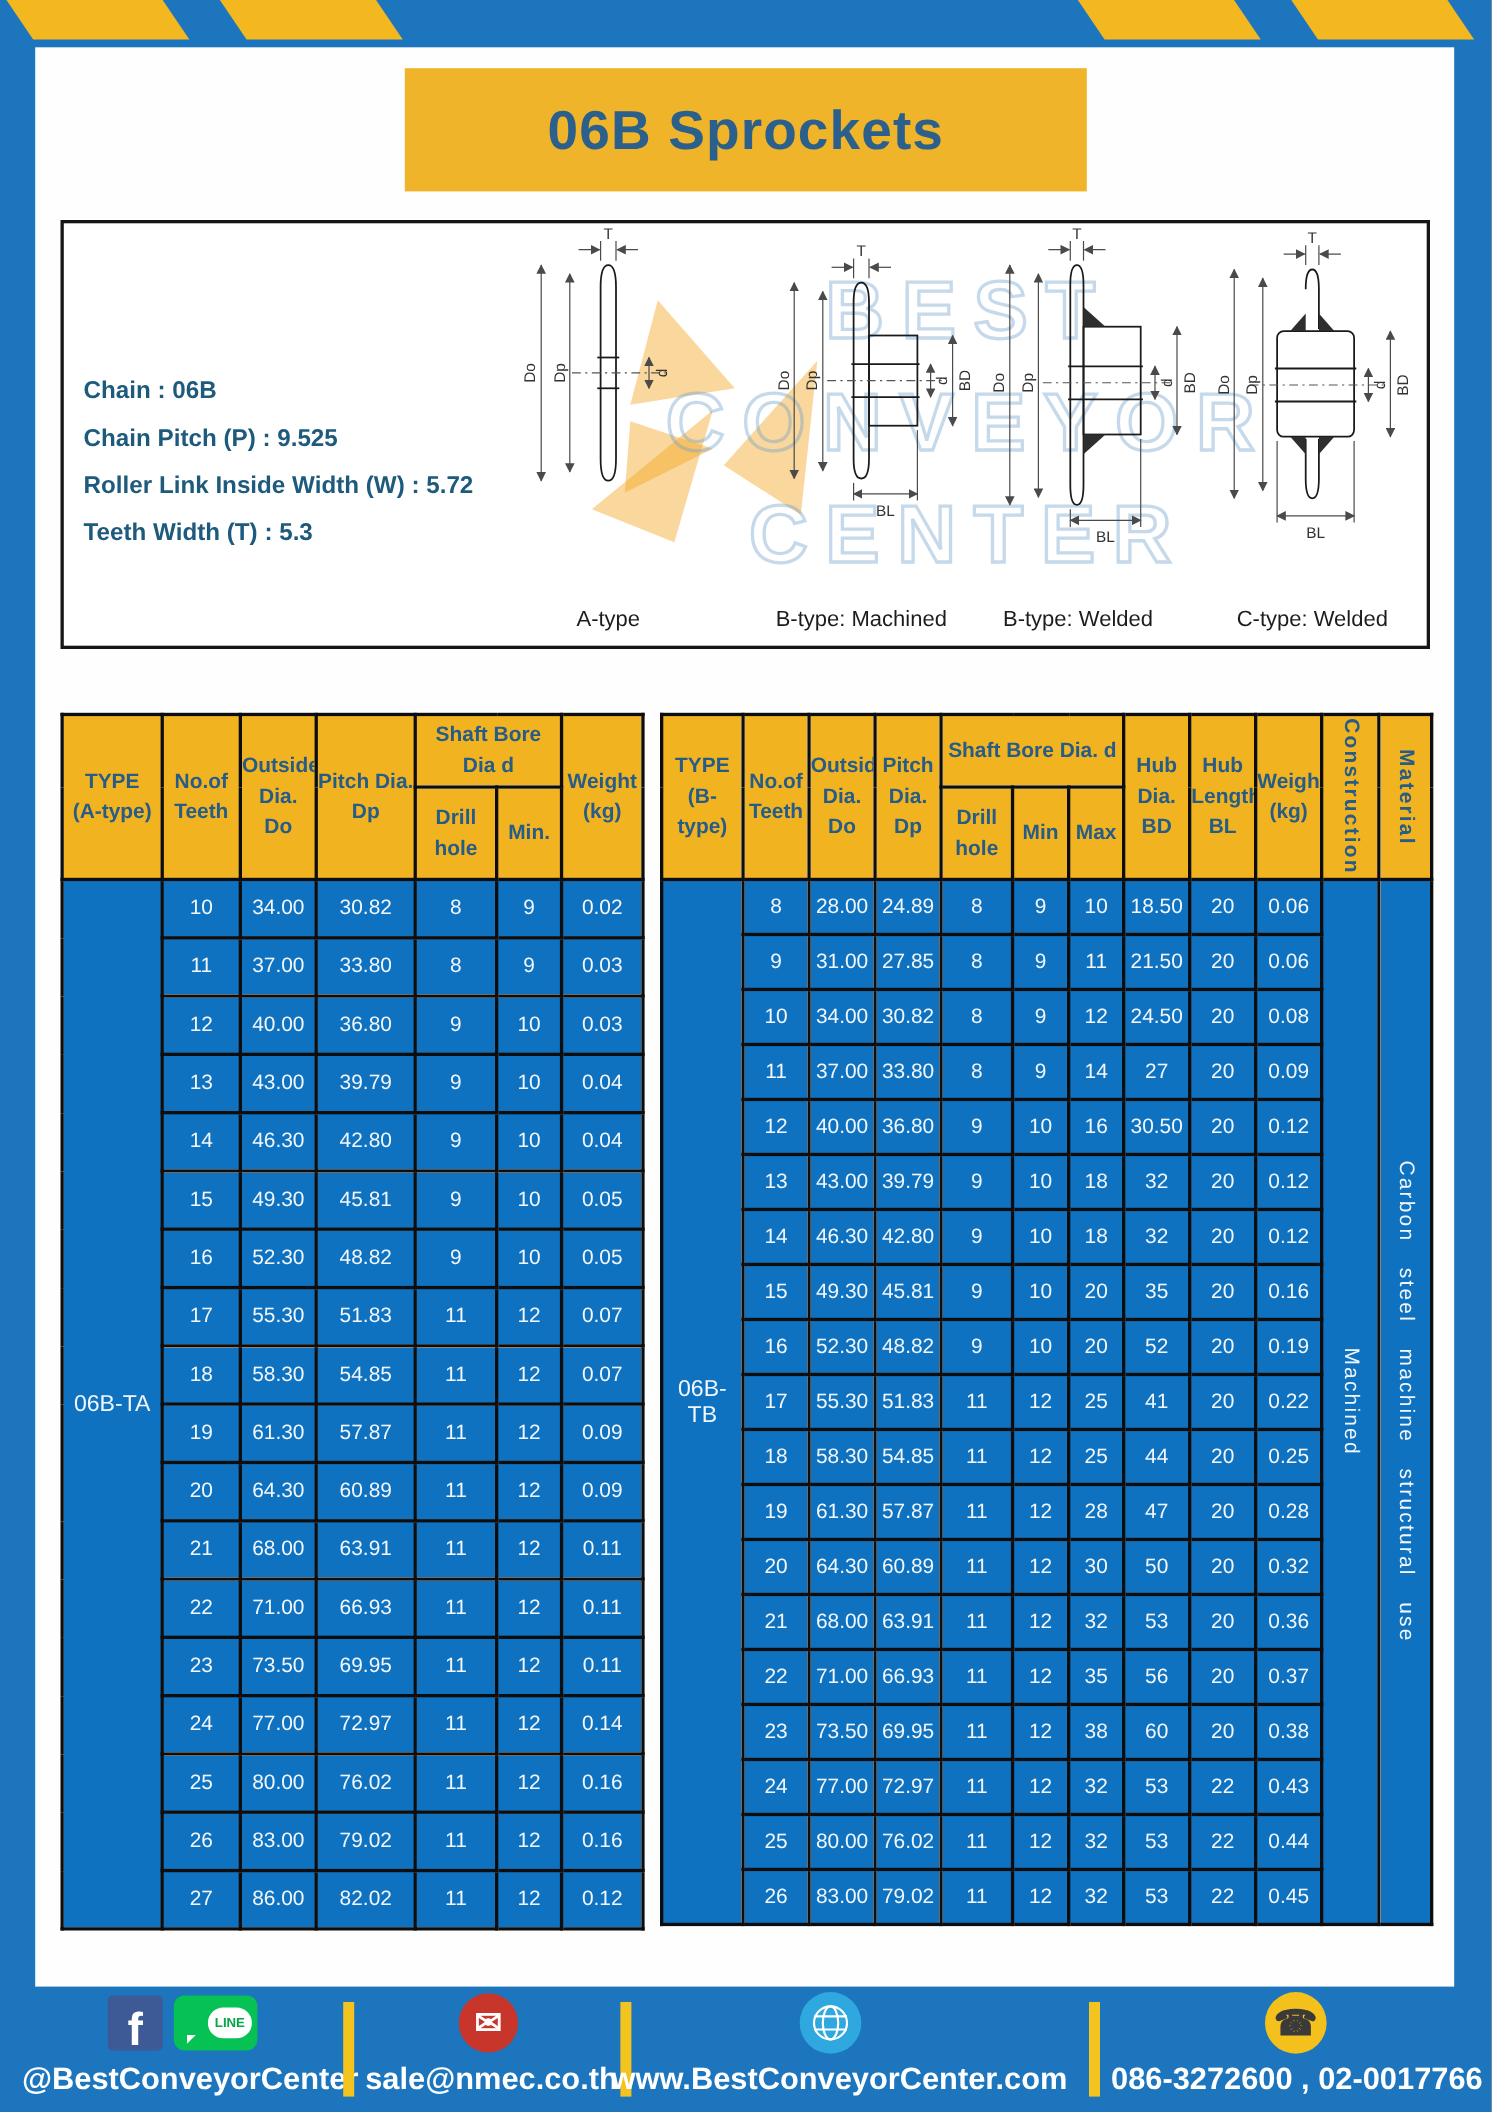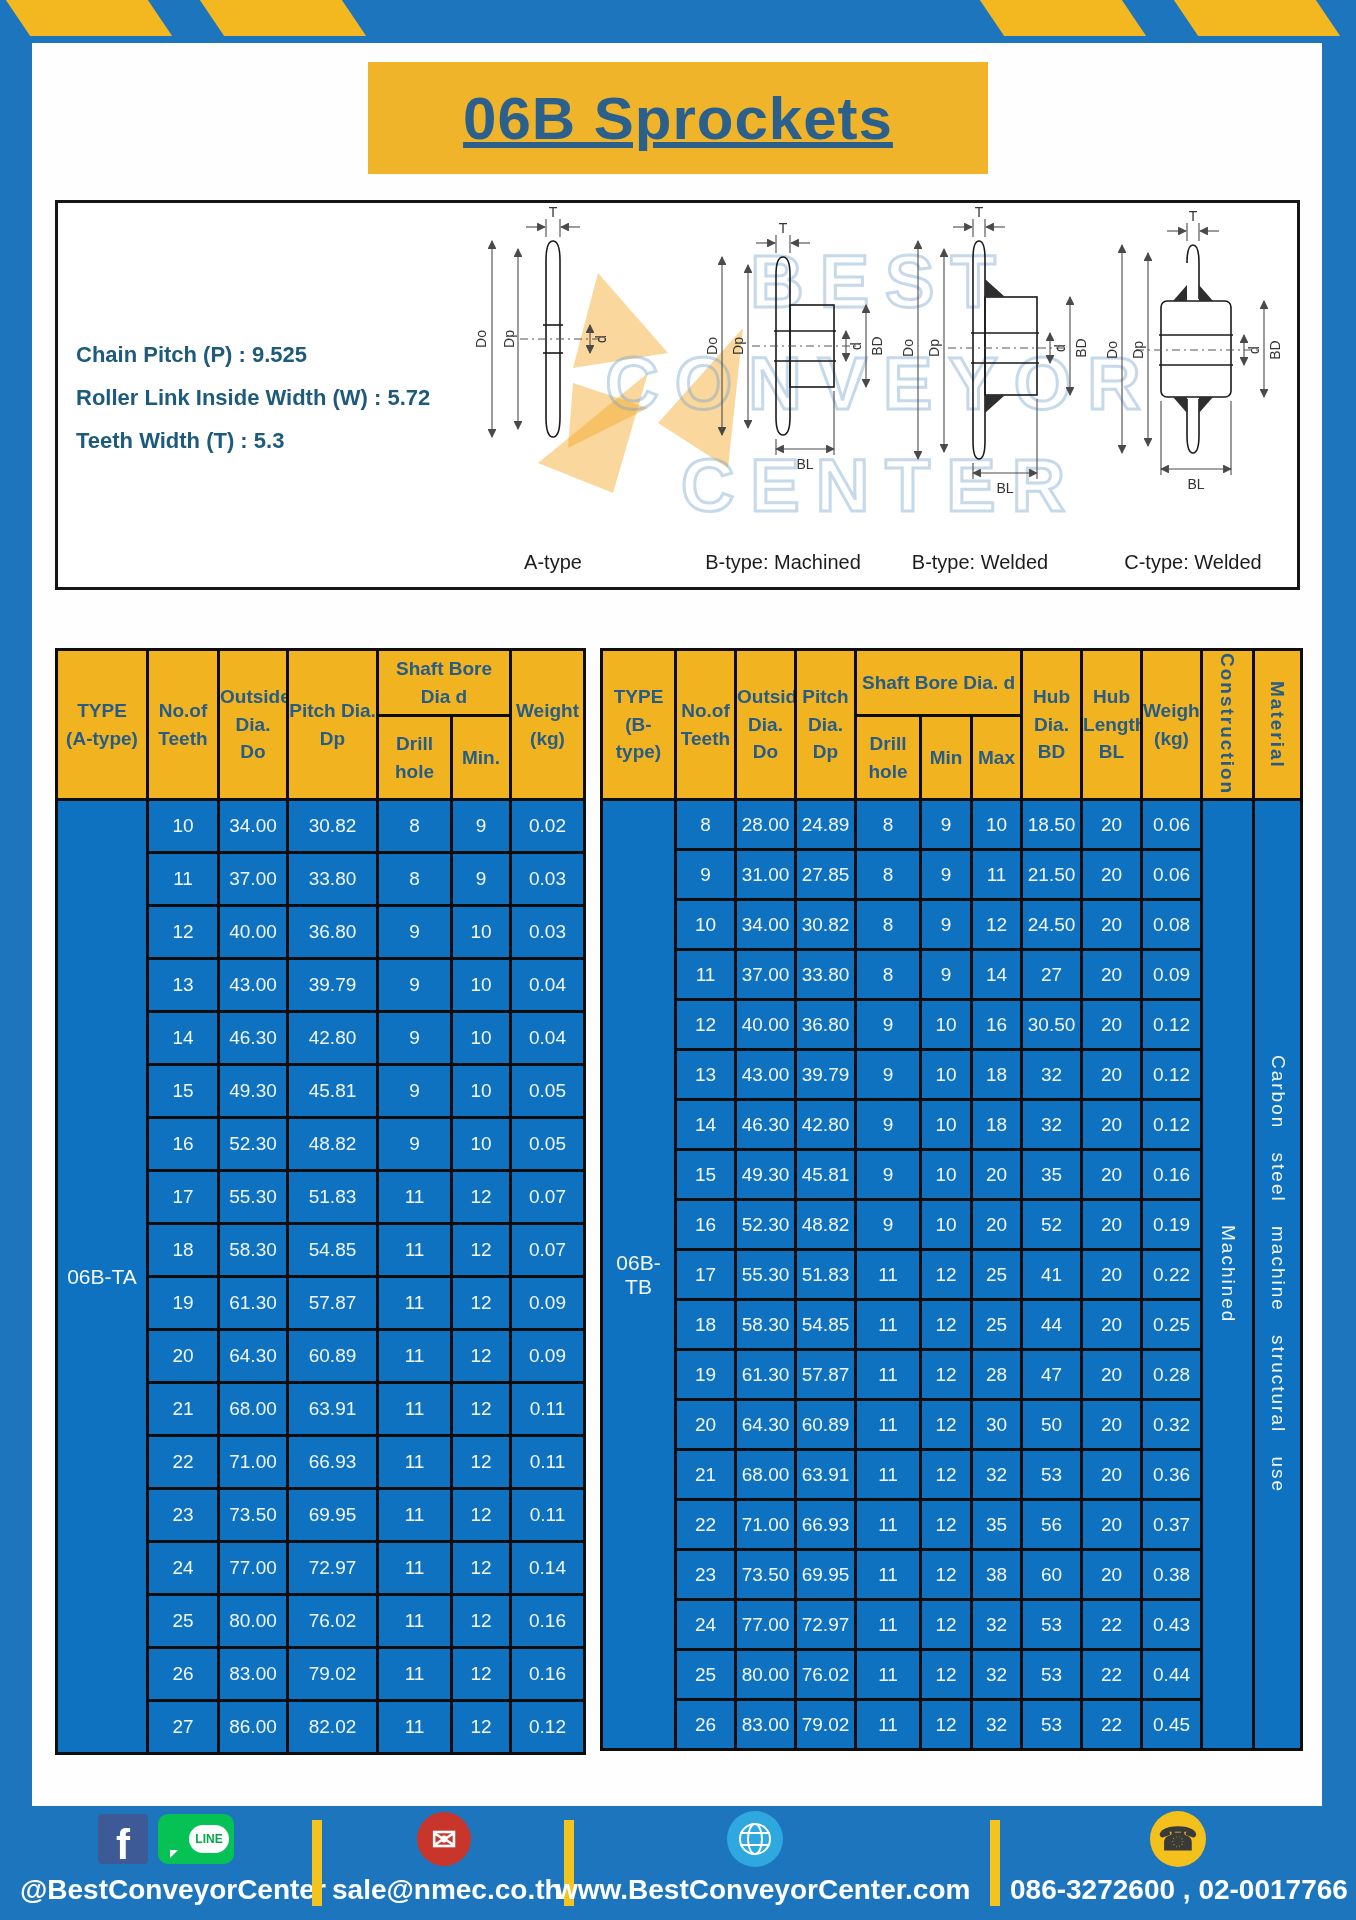--- a/index.html
+++ b/index.html
@@ -5,21 +5,21 @@
   html,body{margin:0;padding:0;background:#888;}
   #page{position:relative;width:1356px;height:1920px;background:#1d76bd;overflow:hidden;
         font-family:"Liberation Sans",sans-serif;}
   
   .stripe{position:absolute;top:0;height:36px;width:142px;background:#f3b71f;transform:skewX(34deg);}
   
   #sheet{position:absolute;left:32px;top:43px;width:1290px;height:1763px;background:#fefefe;}
   
   #titlebox{position:absolute;left:368px;top:62px;width:620px;height:112px;background:#efb42a;
             display:flex;align-items:center;justify-content:center;}
-  #titlebox .t{font-size:60px;font-weight:bold;color:#2b608d;letter-spacing:1px;text-decoration:underline;}
+  #titlebox .t{font-size:50px;font-weight:bold;color:#2b608d;letter-spacing:1px;}
   
   #panel{position:absolute;left:55px;top:200px;width:1245px;height:390px;background:#fff;
          border:3px solid #161616;box-sizing:border-box;}
   #specs{position:absolute;left:18px;top:130px;color:#1d5a7c;font-weight:bold;font-size:22px;line-height:43px;white-space:nowrap;}
   
   #wm{position:absolute;left:498px;top:28px;width:650px;text-align:center;font-weight:bold;
       font-size:74px;line-height:102px;letter-spacing:16px;color:transparent;
       -webkit-text-stroke:3px rgba(109,160,205,0.40);pointer-events:none;}
   #wmshape{position:absolute;left:420px;top:30px;pointer-events:none;}
   #diagrams{position:absolute;left:0;top:0;}
@@ -83,20 +83,21 @@
         </g>
       </svg>
     </div>
     <div id="wm">
       <div>BEST</div>
       <div>CONVEYOR</div>
       <div>CENTER</div>
     </div>
 
     <div id="specs">
+      <div>Chain  : 06B</div>
       <div>Chain Pitch (P)  :  9.525</div>
       <div>Roller Link Inside Width (W)  :  5.72</div>
       <div>Teeth Width (T)  :  5.3</div>
     </div>
 
     <svg id="diagrams" width="1239" height="384" viewBox="0 0 1239 384">
       <defs>
         <marker id="ah" viewBox="0 0 10 10" refX="9" refY="5" markerWidth="8" markerHeight="8" orient="auto-start-reverse">
           <path d="M0,0L10,5L0,10z" fill="#4a4a4a"></path>
         </marker>

